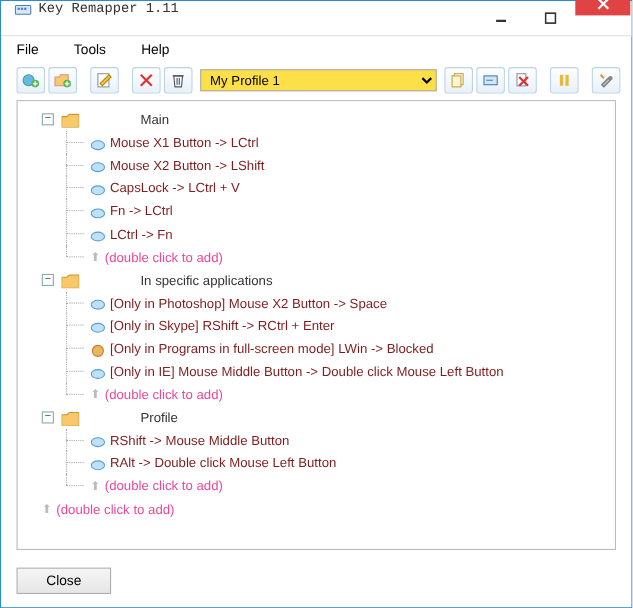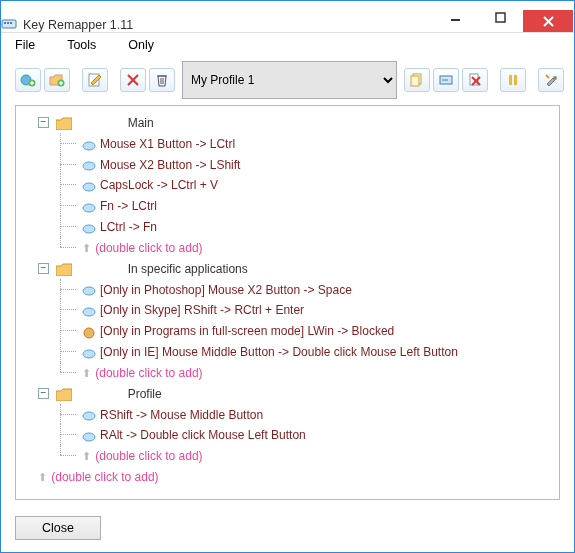--- a/index.html
+++ b/index.html
@@ -17,23 +17,24 @@
     width: 575px;
     height: 553px;
     display: flex;
     flex-direction: column;
     background: #fff;
   }
   .titlebar {
     height: 32px;
     background: #fff;
     display: flex;
-    align-items: flex-end;
-    padding-left: 0;
+    align-items: flex-start;
+    padding-left: 12px;
     border-bottom: 1px solid #e0e0e0;
+    font-family: Liberation Mono, monospace;
   }
   .titlebar .app-icon {
     width: 16px; height: 16px;
     margin-right: 6px;
   }
   .titlebar .title {
     color: #333;
     font-size: 12.5px;
     flex: 1;
   }
@@ -78,23 +79,23 @@
     background: linear-gradient(#fdfefe, #e8f1f9);
     border-radius: 3px;
     display: flex;
     align-items: center;
     justify-content: center;
     font-size: 12px;
   }
   .tb-sep { width: 6px; }
   .profile-select {
     flex: 1;
-    height: 38px;
+    height: 20px;
     border: 1px solid #aab;
-    background: #e5e5e5;
+    background: #fde047;
     font-size: 12px;
     padding: 0 4px;
     margin: 0 4px;
   }
   .content {
     flex: 1;
     margin: 0 14px 8px 14px;
     border: 1px solid #bcbcbc;
     background: #fff;
     padding: 6px 4px;
@@ -221,21 +222,21 @@
       <svg width="11" height="11">
           <line x1="1" y1="1" x2="10" y2="10" stroke="#fff" stroke-width="2"></line>
           <line x1="10" y1="1" x2="1" y2="10" stroke="#fff" stroke-width="2"></line>
         </svg>
     </div>
   </div>
 
   <div class="menubar">
     <span>File</span>
     <span>Tools</span>
-    <span>Only</span>
+    <span>Help</span>
   </div>
 
   <div class="toolbar">
     <div class="tb-btn">
       <svg width="16" height="14">
           <circle cx="6" cy="7" r="5" fill="#6bb6e8" stroke="#3a7"></circle>
           <circle cx="12" cy="10" r="3.5" fill="#5db85d"></circle>
           <line x1="12" y1="8" x2="12" y2="12" stroke="#fff" stroke-width="1.3"></line>
           <line x1="10" y1="10" x2="14" y2="10" stroke="#fff" stroke-width="1.3"></line>
         </svg>

